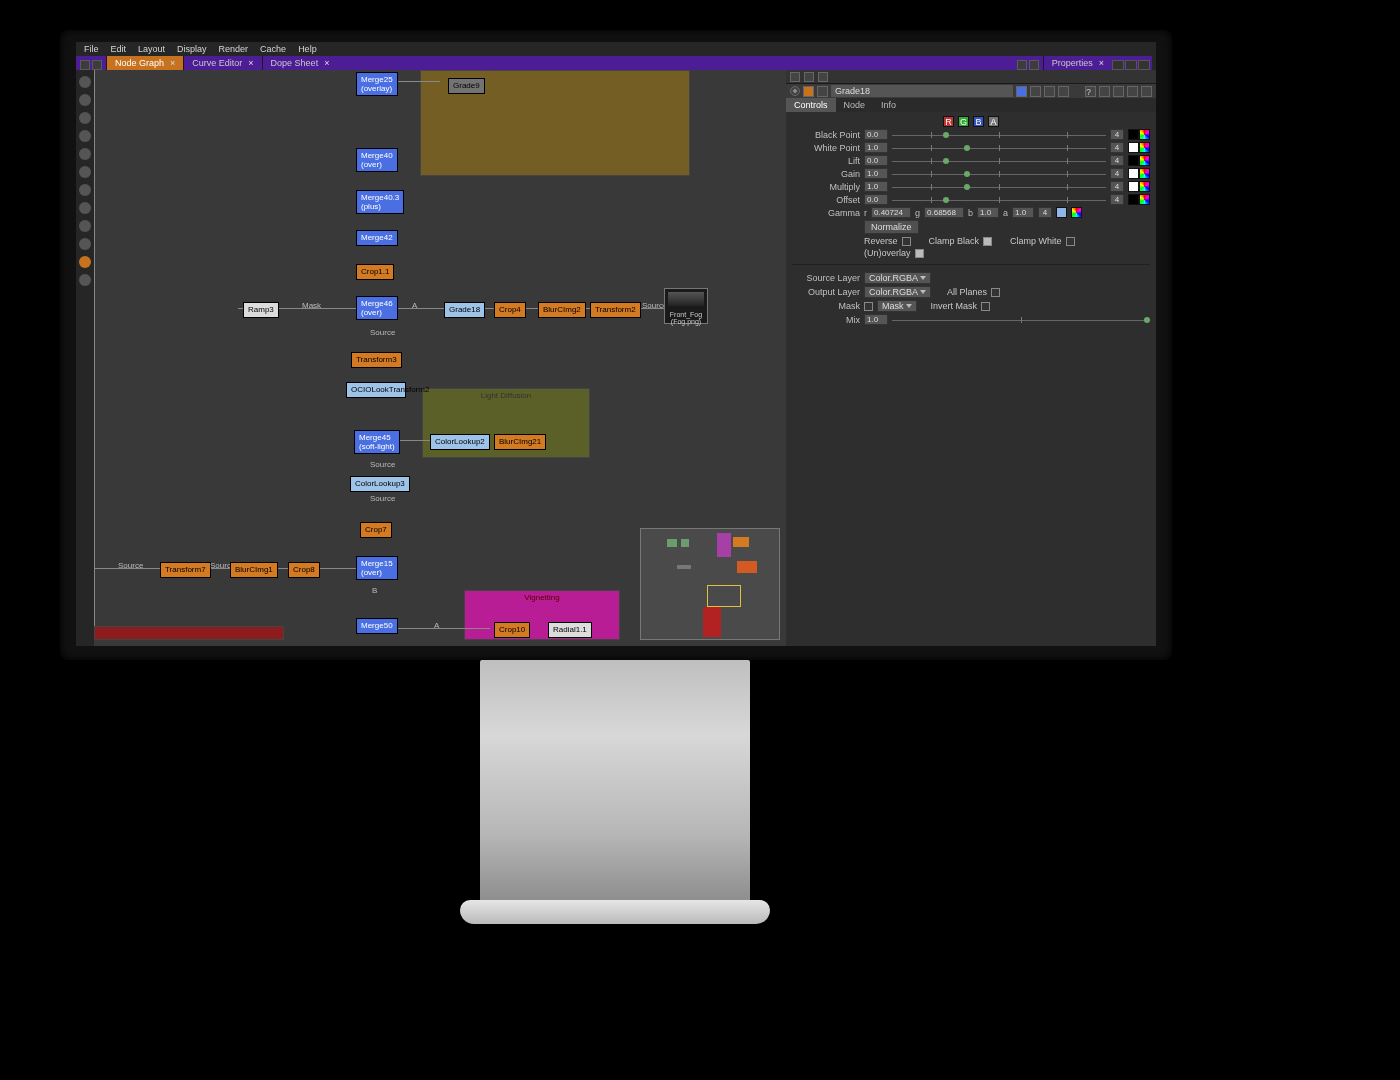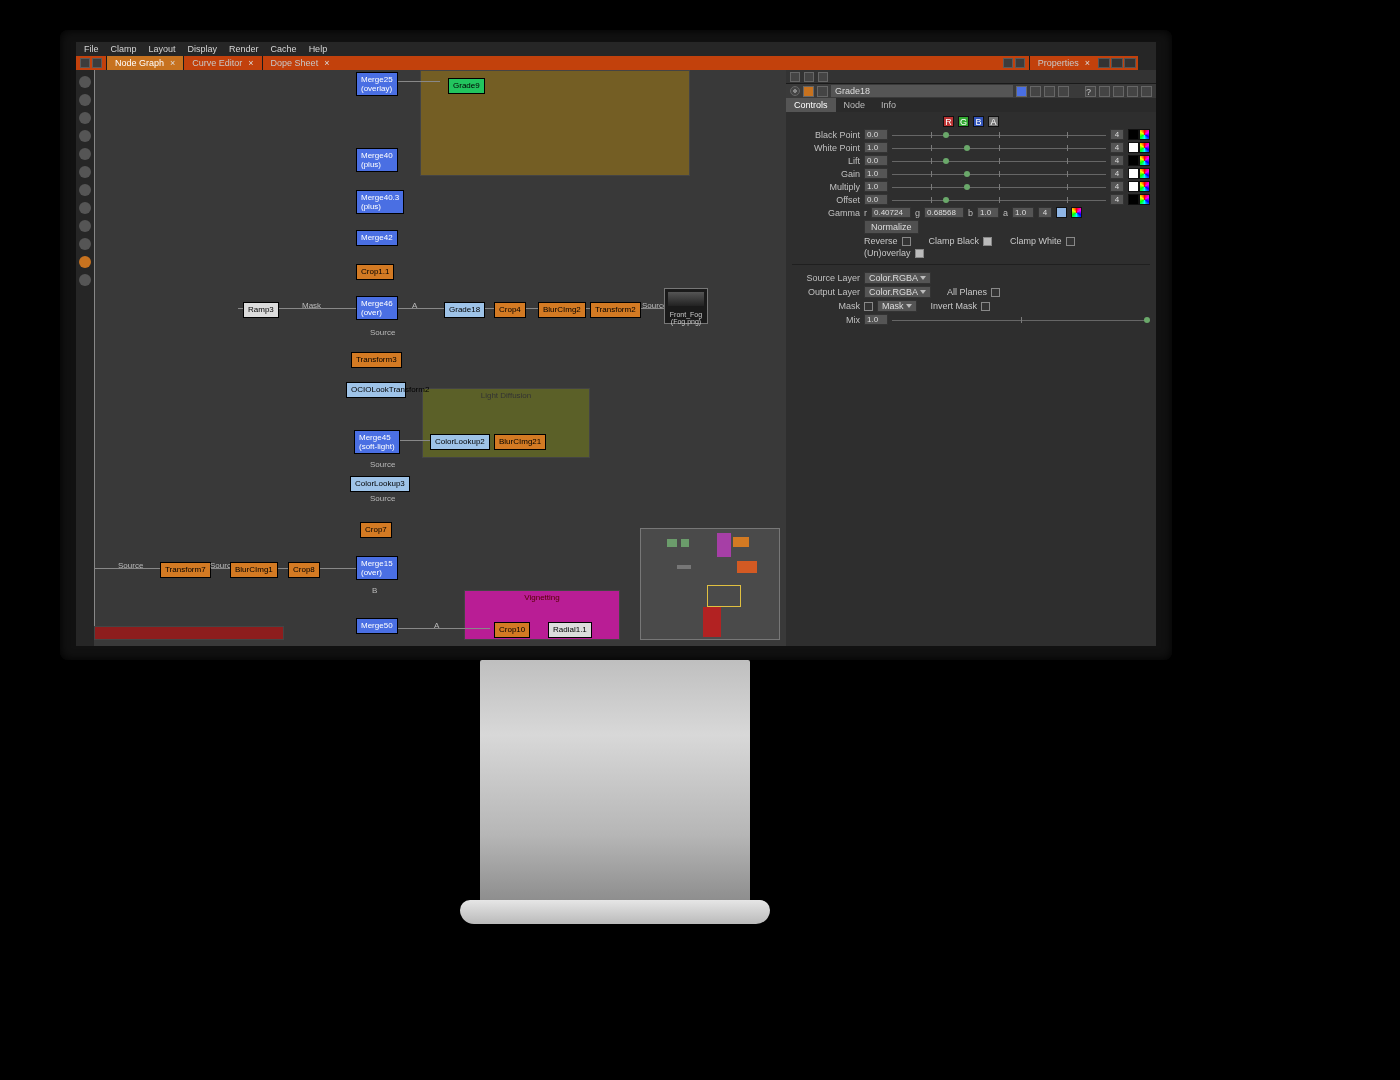--- a/index.html
+++ b/index.html
@@ -12,42 +12,42 @@
 .stand-neck{position:absolute;left:480px;top:660px;width:270px;height:250px;
     background:linear-gradient(180deg,#bfbfbf,#d8d8d8 30%,#b6b6b6 70%,#888);border-radius:2px}
 .stand-base{position:absolute;left:460px;top:900px;width:310px;height:24px;
     background:linear-gradient(180deg,#e6e6e6,#bababa);border-radius:10px 10px 14px 14px}
 
 
 .menubar{position:absolute;left:0;top:0;right:0;height:14px;display:flex;align-items:center;gap:12px;padding:0 8px;color:#d6d6d6;background:#262626}
 .menubar span{cursor:default}
 
 
-.tabrow{position:absolute;left:0;top:14px;right:18px;height:14px;background:#c2410c;display:flex;align-items:center;color:#c8c8c8}
+.tabrow{position:absolute;left:0;top:14px;right:4px;height:14px;background:#4c1d95;display:flex;align-items:flex-end;color:#c8c8c8}
 .tabrow .icons{display:flex;gap:2px;padding:0 4px}
 .tabrow .icons .sq{width:10px;height:10px;background:#3c3c3c;border:1px solid #5a5a5a}
 .tab{display:flex;align-items:center;gap:6px;padding:0 8px;border-left:1px solid #1a1a1a;height:100%}
 .tab.active{background:#c7721f;color:#fff}
 .tab .x{color:#ddd}
 .tabrow .winbtns{margin-left:auto;display:flex;gap:1px;padding-right:2px}
 .tabrow .winbtns .b{width:12px;height:10px;border:1px solid #555;background:#333}
 
 
 .main{position:absolute;left:0;top:28px;right:0;bottom:0;display:flex}
 .toolcol{width:18px;background:#262626;display:flex;flex-direction:column;align-items:center;gap:6px;padding-top:6px}
 .tool{width:12px;height:12px;border-radius:6px;background:#555}
 .tool.o{background:#c7721f}
 
 .graph{flex:1;position:relative;background:#393939}
 .proppanel{width:370px;background:#2e2e2e;display:flex;flex-direction:column;color:#c8c8c8}
 
 
 .node{position:absolute;padding:2px 4px;font-size:8px;color:#000;border:1px solid #000;min-height:16px;line-height:9px;text-align:left;cursor:move}
 .blue{background:#4a6fe3;color:#fff}
-.blueS{background:#22c55e;color:#000}
+.blueS{background:#737373;color:#000}
 .orange{background:#d37a23;color:#000}
 .lightblue{background:#9ec3e8;color:#000}
 .white{background:#dcdcdc;color:#000}
 .edgeLbl{position:absolute;font-size:8px;color:#bbb}
 .backdrop{position:absolute;border:1px solid #444}
 .backBrown{background:rgba(166,125,20,.55)}
 .backOlive{background:rgba(109,117,30,.65)}
 .backPink{background:rgba(228,20,180,.75)}
 .backRed{background:rgba(170,20,20,.75)}
 .bdTitle{position:absolute;top:2px;left:0;right:0;text-align:center;font-size:8px;color:#333}
@@ -92,21 +92,21 @@
 .colorSw{width:11px;height:11px;border:1px solid #111}
 </style>
 </head>
 <body>
 
 <div class="monitor">
  <div class="screen">
 
   <div class="menubar">
     <span>File</span>
-    <span>Clamp</span>
+    <span>Edit</span>
     <span>Layout</span>
     <span>Display</span>
     <span>Render</span>
     <span>Cache</span>
     <span>Help</span>
   </div>
 
   <div class="tabrow">
     <div class="icons">
       <div class="sq"></div>
@@ -176,21 +176,21 @@
       <div class="wire" style="left:144px;top:238px;width:118px"></div>
       <div class="wire" style="left:296px;top:238px;width:274px"></div>
       <div class="wire" style="left:296px;top:370px;width:46px"></div>
       <div class="wire" style="left:0;top:498px;width:262px"></div>
       <div class="wire" style="left:296px;top:558px;width:100px"></div>
 
       <div class="node blue" style="left:262px;top:2px;white-space:pre">Merge25
 (overlay)</div>
       <div class="node blueS" style="left:354px;top:8px">Grade9</div>
       <div class="node blue" style="left:262px;top:78px;white-space:pre">Merge40
-(plus)</div>
+(over)</div>
       <div class="node blue" style="left:262px;top:120px;white-space:pre">Merge40.3
 (plus)</div>
       <div class="node blue" style="left:262px;top:160px">Merge42</div>
       <div class="node orange" style="left:262px;top:194px">Crop1.1</div>
 
       <div class="node white" style="left:149px;top:232px">Ramp3</div>
       <span class="edgeLbl" style="left:208px;top:231px">Mask</span>
       <div class="node blue" style="left:262px;top:226px;white-space:pre">Merge46
 (over)</div>
       <span class="edgeLbl" style="left:318px;top:231px">A</span>

